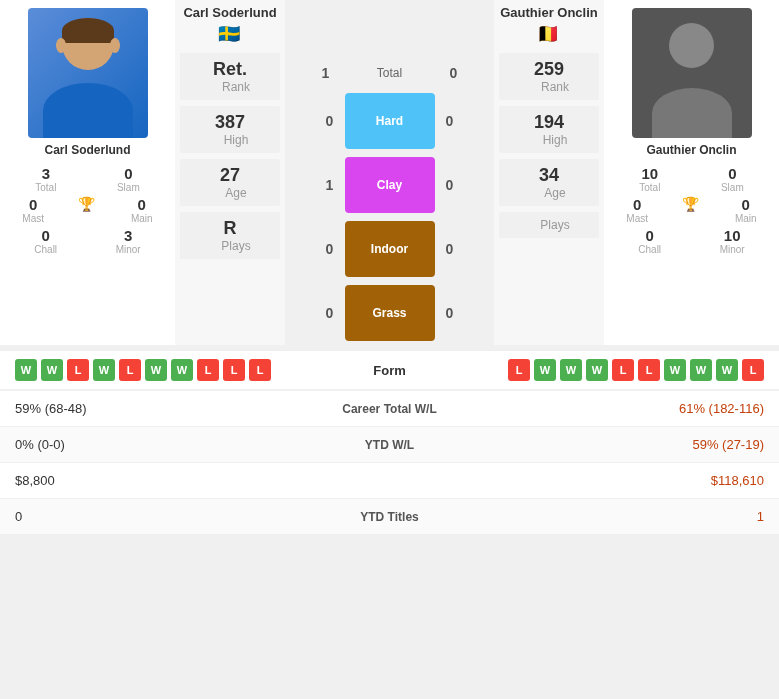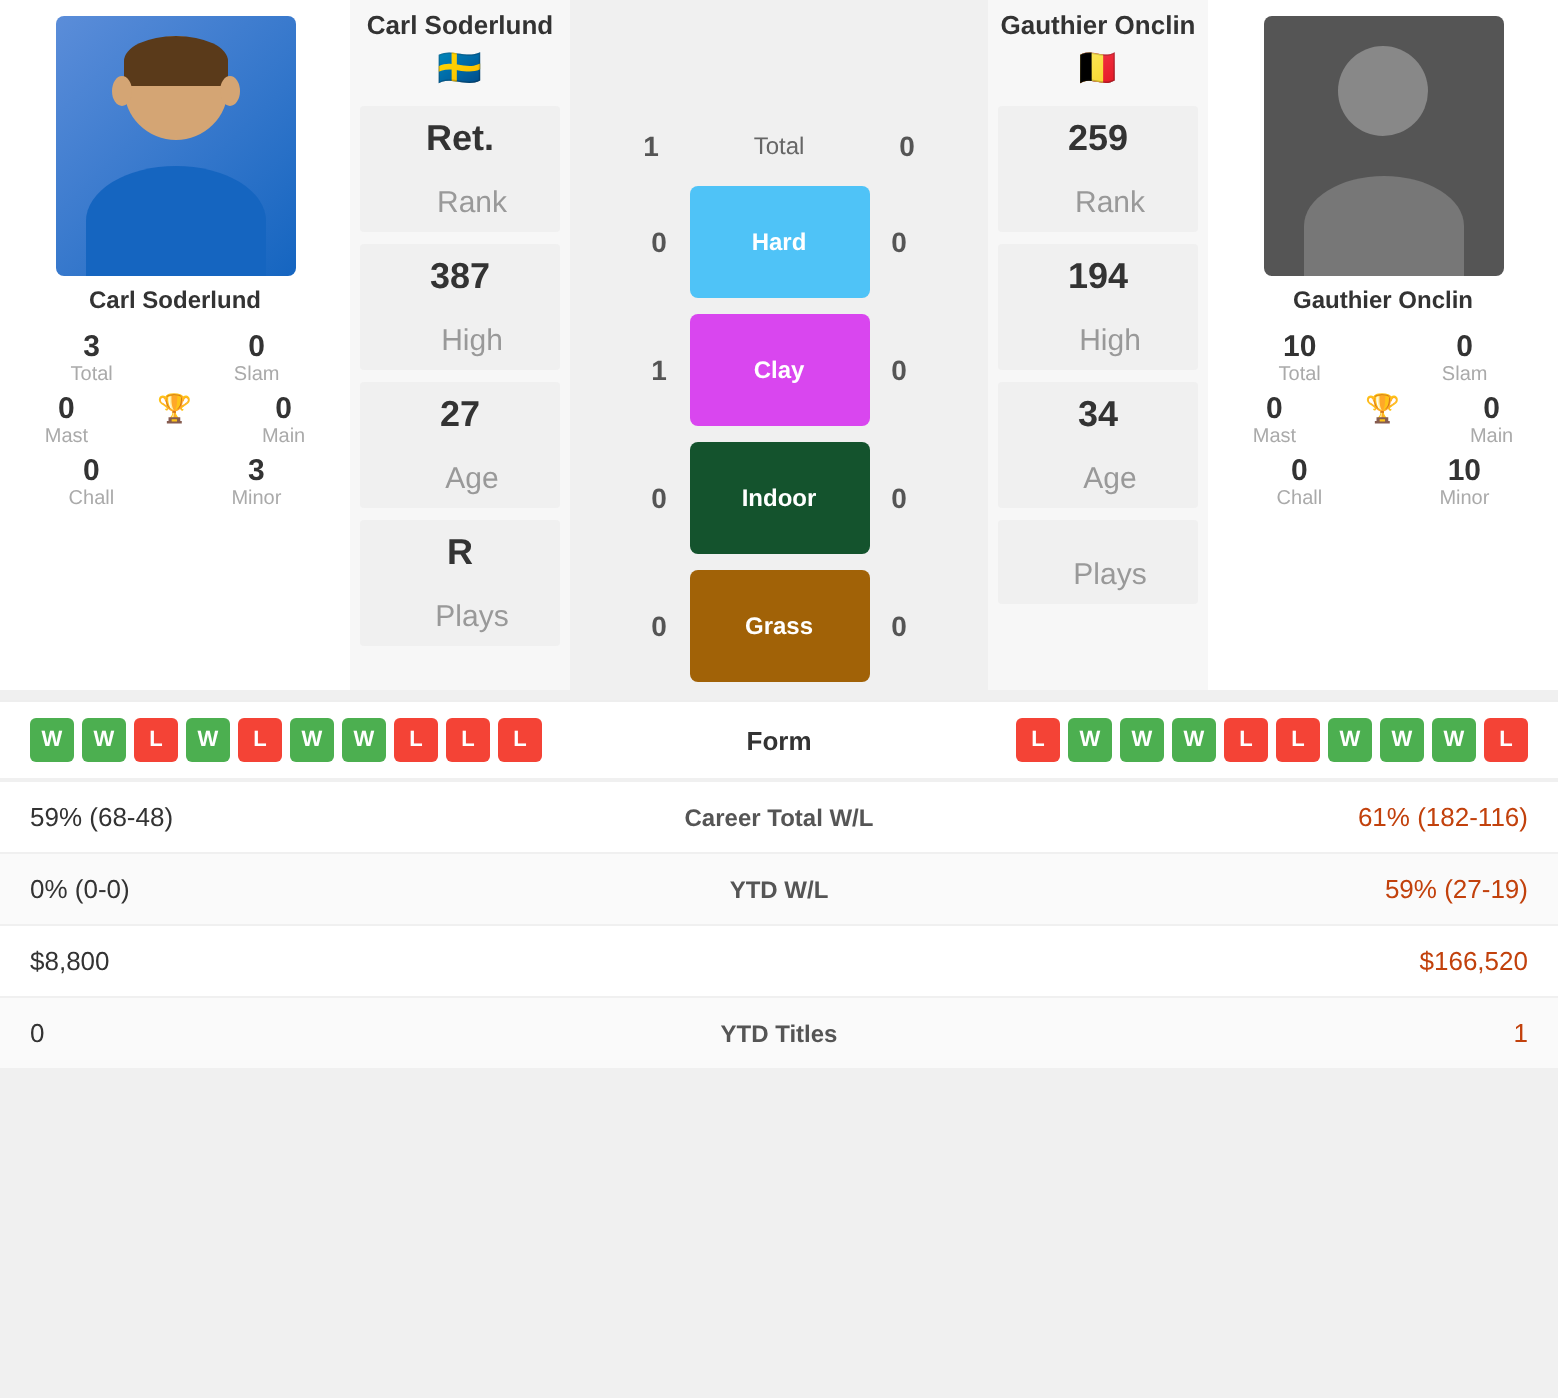--- a/index.html
+++ b/index.html
@@ -31,21 +31,21 @@
     .player-name {
       font-size: 13px;
       font-weight: bold;
       color: #333;
       text-align: center;
       margin-top: 5px;
     }
 
     .surface-hard { background: #4FC3F7; }
     .surface-clay { background: #d946ef; }
-    .surface-indoor { background: #14532d; }
+    .surface-indoor { background: #a16207; }
     .surface-grass { background: #a16207; }
 
     
     .form-section {
       background: #fff;
       padding: 8px 15px;
       display: flex;
       align-items: center;
       margin-top: 5px;
       border-top: 1px solid #eee;
@@ -212,31 +212,30 @@
 
     .c-stat {
       display: flex;
       flex-direction: column;
       align-items: center;
       padding: 6px 5px;
       background: #f0f0f0;
       width: 100%;
       margin: 3px 0;
       border-radius: 2px;
-      gap: 13px;
     }
 
     .c-stat-val {
       font-size: 18px;
       font-weight: bold;
       color: #333;
     }
 
     .c-stat-lbl {
-      font-size: 15px;
+      font-size: 12px;
       color: #999;
       margin-left: 12px;
     }
 
     .stat-r {
       display: flex;
       justify-content: space-around;
       width: 100%;
       margin: 3px 0;
     }
@@ -475,21 +474,21 @@
     <span class="stats-center-label">Career Total W/L</span>
     <span class="stats-right-value">61% (182-116)</span>
   </div>
       <div class="stats-row">
     <span class="stats-left-value">0% (0-0)</span>
     <span class="stats-center-label">YTD W/L</span>
     <span class="stats-right-value">59% (27-19)</span>
   </div>
       <div class="stats-row">
     <span class="stats-left-value">$8,800</span>
-    <span class="stats-right-value">$166,520</span>
+    <span class="stats-right-value">$118,610</span>
   </div>
       <div class="stats-row">
     <span class="stats-left-value">0</span>
     <span class="stats-center-label">YTD Titles</span>
     <span class="stats-right-value">1</span>
   </div>
     </div>
 
 </div>
 

